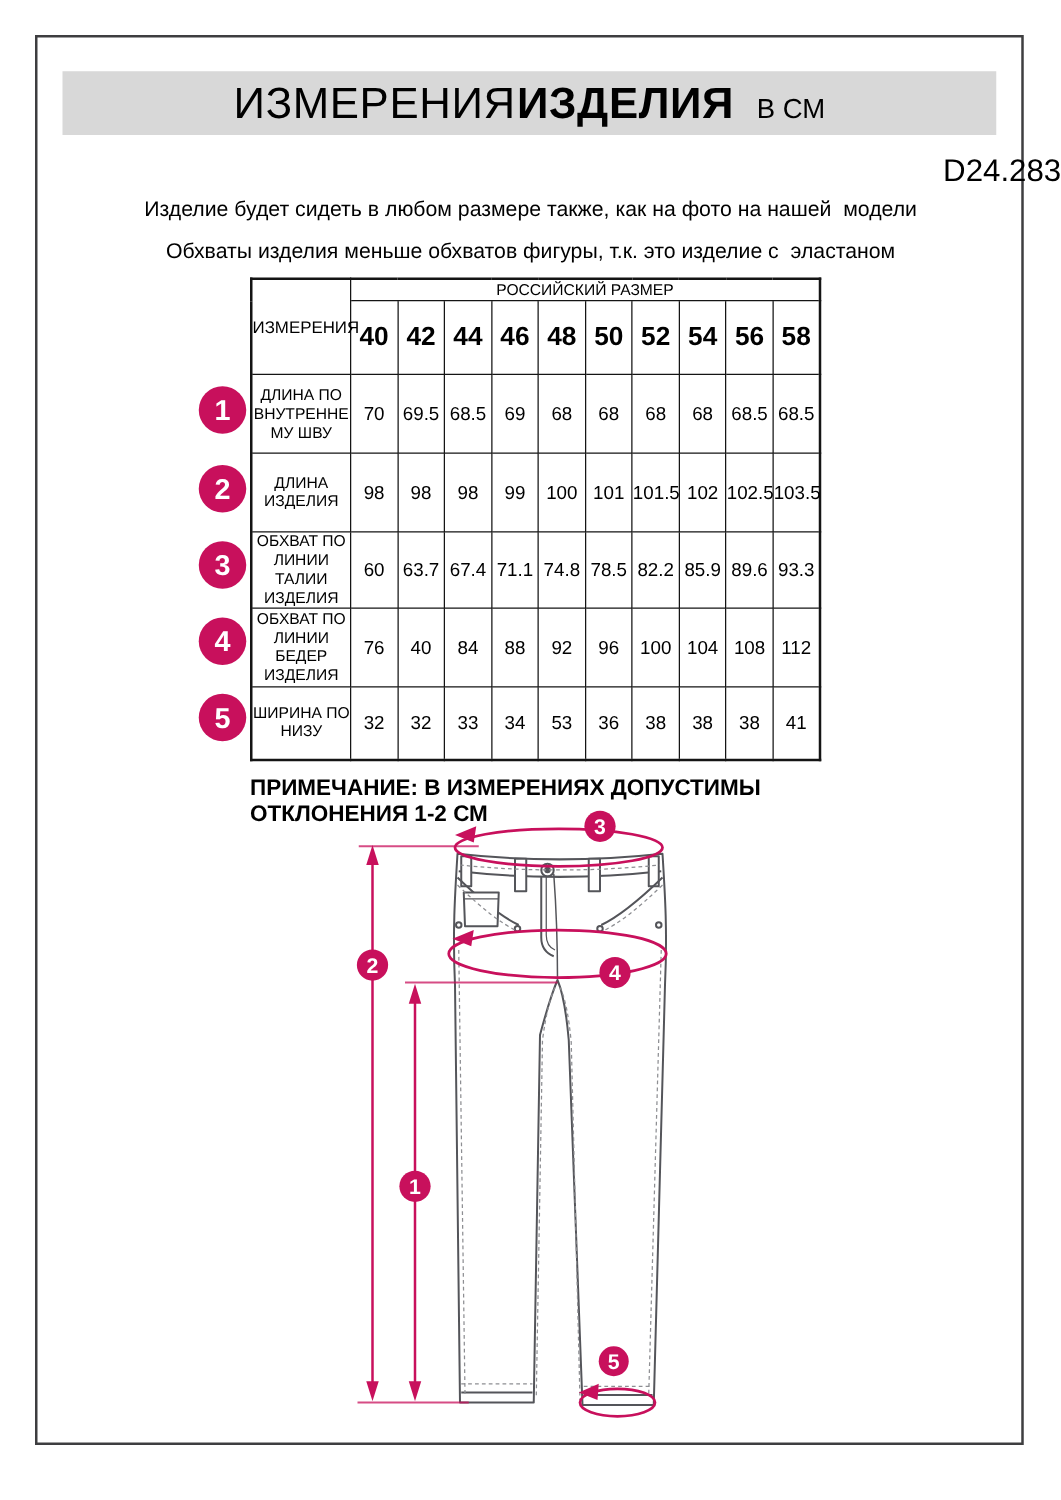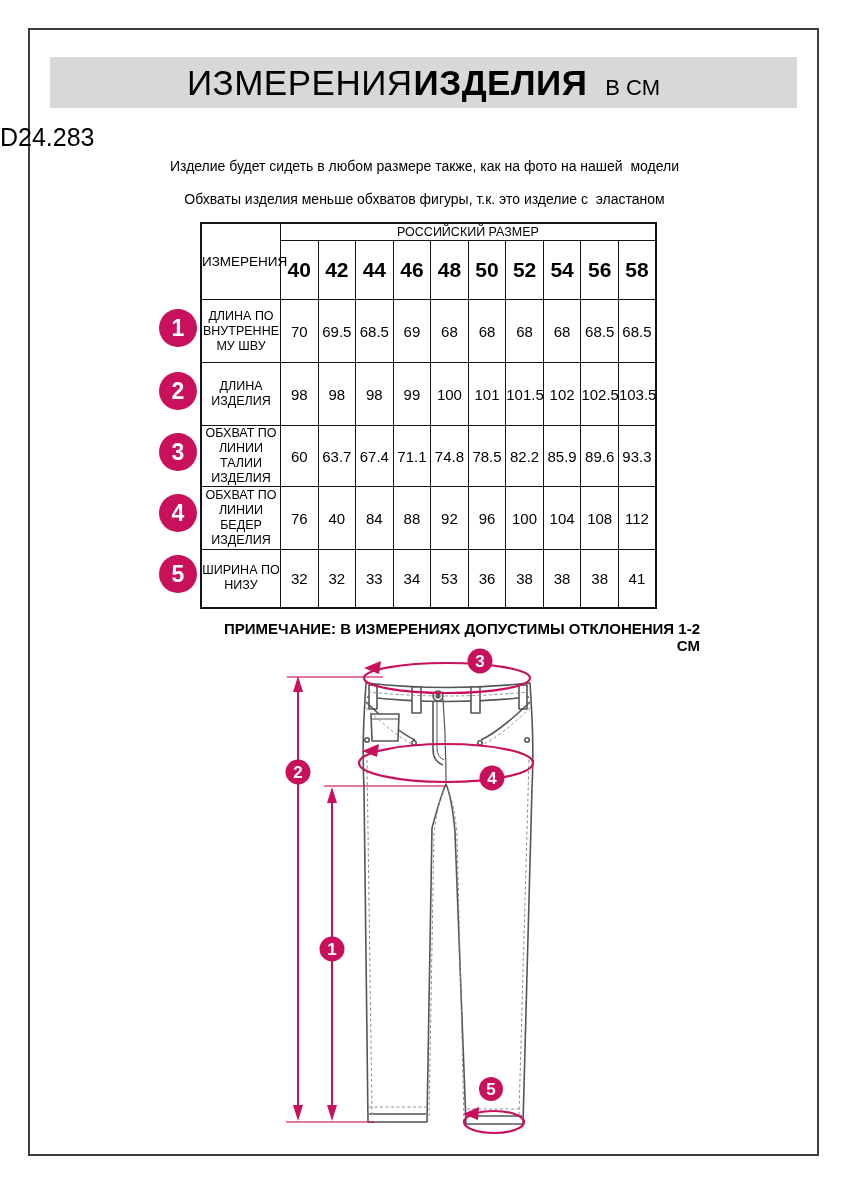--- a/index.html
+++ b/index.html
@@ -2,24 +2,24 @@
 <html style="--accent: #c8105c; --bar-bg: #d8d8d8;"><head>
 <meta charset="utf-8">
 <style>
   html,body{margin:0;padding:0;background:#fff;}
   body{width:849px;height:1200px;position:relative;font-family:"Liberation Sans",sans-serif;color:#000;overflow:hidden;}
   .frame{position:absolute;left:28px;top:28px;width:787px;height:1124px;border:2px solid #3e3e40;}
   .titlebar{position:absolute;left:50px;top:57px;width:747px;height:51px;background:var(--bar-bg);text-align:center;line-height:51px;white-space:nowrap;}
   .t1{font-size:35px;letter-spacing:0.5px;}
   .t2{font-size:35px;font-weight:bold;letter-spacing:0.5px;margin-left:1px;}
   .t3{font-size:22px;margin-left:18px;}
-  .article{position:absolute;left:0;top:123px;width:849px;text-align:left;font-size:25px;}
-  .sub{position:absolute;left:0;width:849px;text-align:center;font-size:14px;white-space:pre-wrap;}
+  .article{position:absolute;left:0;top:123px;width:849px;text-align:right;font-size:25px;}
+  .sub{position:absolute;left:0;width:849px;text-align:center;font-size:17px;white-space:pre-wrap;}
   .sub1{top:158px;} .sub2{top:191px;}
-  .note{position:absolute;left:200px;top:620px;width:500px;text-align:right;font-size:15px;font-weight:bold;}
+  .note{position:absolute;left:200px;top:620px;width:500px;text-align:left;font-size:18px;font-weight:bold;}
 
   table.size-table{position:absolute;left:200px;top:222px;width:457px;border-collapse:collapse;table-layout:fixed;border:2px solid #141414;}
   table.size-table th,table.size-table td{border:1px solid #141414;text-align:center;vertical-align:middle;padding:0;}
   td.corner{width:78px;font-size:13.5px;font-weight:normal;}
   td.szspan{height:16px;font-size:12.5px;}
   th.size{height:58px;font-size:21px;font-weight:bold;}
   td.lbl{font-size:12.5px;line-height:1.2;padding:1px 3px;}
   td.val{font-size:15px;}
   table.size-table tr:nth-child(3){height:63px;}
   table.size-table tr:nth-child(4){height:63px;}

